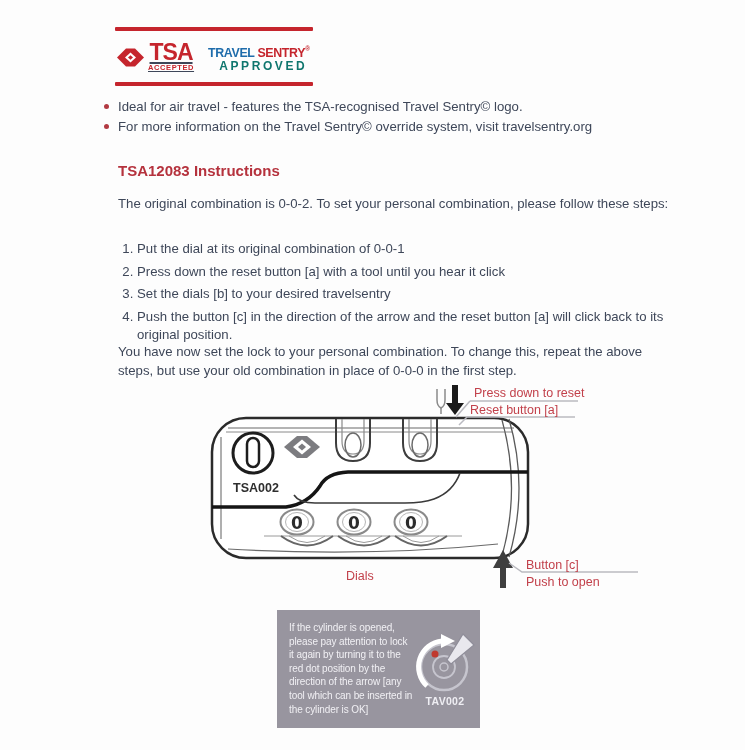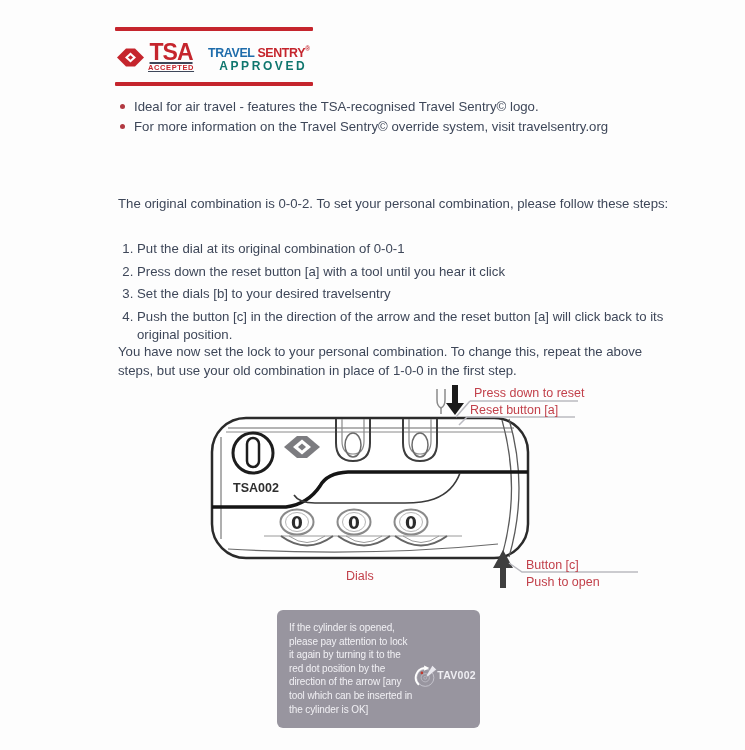--- a/index.html
+++ b/index.html
@@ -16,37 +16,37 @@
   .tsa-word{font-size:23px;font-weight:bold;color:#c5252d;letter-spacing:-1px;line-height:21px;}
   .tsa-sub{font-size:7.5px;font-weight:bold;color:#c5252d;letter-spacing:0.6px;}
   .logo-divider{width:2px;height:40px;background:#c5252d;margin:0 6px 0 2px;}
   .sentry-col{display:flex;flex-direction:column;justify-content:center;}
   .sentry-line1{font-size:13.5px;font-weight:bold;letter-spacing:-0.4px;transform:scaleX(0.92);transform-origin:left;white-space:nowrap;line-height:15px;}
   .sentry-travel{color:#1e6cab;}
   .sentry-word{color:#c5252d;}
   .sentry-reg{color:#c5252d;font-size:7px;vertical-align:super;}
   .sentry-line2{font-size:12px;font-weight:bold;color:#0f766e;letter-spacing:2.6px;line-height:14px;text-align:center;}
   
-  .bullets{position:absolute;left:118px;top:97px;width:556px;margin:0;padding:0;list-style:none;}
+  .bullets{position:absolute;left:102px;top:97px;width:556px;margin:0;padding:0;list-style:none;}
   .bullets li{position:relative;padding-left:16px;font-size:13.2px;line-height:19px;margin-bottom:1px;}
   .bullets li::before{content:"";position:absolute;left:2px;top:7px;width:5px;height:5px;border-radius:50%;background:#b23a42;}
   .heading{position:absolute;left:118px;top:162px;margin:0;font-size:15px;font-weight:bold;color:#b5323d;}
   .intro{position:absolute;left:118px;top:194px;width:558px;margin:0;font-size:13.2px;line-height:19px;}
   .steps{position:absolute;left:118px;top:240px;width:552px;margin:0;padding:0 0 0 19px;}
   .steps li{font-size:13.2px;line-height:18.5px;margin-bottom:4px;}
   .outro{position:absolute;left:118px;top:342px;width:558px;margin:0;font-size:13.2px;line-height:19px;}
   
   .diagram{position:absolute;left:0;top:383px;}
   .anno{font-size:12.5px;fill:#c2414b;font-family:"Liberation Sans",sans-serif;}
   .dial-digit{font-size:17px;font-weight:bold;fill:#2c2c2c;font-family:"DejaVu Sans",sans-serif;}
   .model-label{font-size:12.5px;font-weight:bold;fill:#2e2e2e;font-family:"Liberation Sans",sans-serif;}
   
-  .notice{position:absolute;left:277px;top:610px;width:203px;height:118px;background:#98959f;border-radius:6px;display:flex;box-sizing:border-box;padding:11px 4px 6px 12px;}
+  .notice{position:absolute;left:277px;top:610px;width:203px;height:118px;background:#98959f;border-radius:0;display:flex;box-sizing:border-box;padding:11px 4px 6px 12px;}
   .notice-text{width:126px;font-size:10px;line-height:13.6px;color:#f1f0f4;letter-spacing:-0.1px;}
-  .notice-icon-col{width:62px;display:flex;flex-direction:row;align-items:center;justify-content:flex-start;margin-top:10px;}
+  .notice-icon-col{width:62px;display:flex;flex-direction:column;align-items:center;justify-content:flex-start;margin-top:10px;}
   .notice-model{font-size:10.5px;font-weight:bold;color:#efeef3;margin-top:-4px;letter-spacing:0.3px;}
 </style>
 </head>
 <body>
 
 <div class="page">
 
   <div class="logo-block">
     <div class="logo-bar"></div>
     <div class="logo-row">
@@ -69,28 +69,29 @@
       </div>
     </div>
     <div class="logo-bar"></div>
   </div>
 
   <ul class="bullets">
     <li>Ideal for air travel - features the TSA-recognised Travel Sentry© logo.</li>
     <li>For more information on the Travel Sentry© override system, visit travelsentry.org</li>
   </ul>
 
+  <h2 class="heading">TSA12083 Instructions</h2>
   <p class="intro">The original combination is 0-0-2. To set your personal combination, please follow these steps:</p>
   <ol class="steps">
     <li>Put the dial at its original combination of 0-0-1</li>
     <li>Press down the reset button [a] with a tool until you hear it click</li>
     <li>Set the dials [b] to your desired travelsentry</li>
     <li>Push the button [c] in the direction of the arrow and the reset button [a] will click back to its original position.</li>
   </ol>
-  <p class="outro">You have now set the lock to your personal combination. To change this, repeat the above steps, but use your old combination in place of 1-0-0 in the first step.</p>
+  <p class="outro">You have now set the lock to your personal combination. To change this, repeat the above steps, but use your old combination in place of 0-0-0 in the first step.</p>
 
   <svg class="diagram" width="745" height="215" viewBox="0 0 745 215">
 
     <rect x="212" y="35" width="316" height="140" rx="34" fill="#ffffff" stroke="#2b2b2b" stroke-width="2.5"></rect>
 
     <path d="M 228,45 H 514" stroke="#6a6a6a" stroke-width="1.2" fill="none"></path>
     <path d="M 226,49 H 512" stroke="#8a8a8a" stroke-width="1" fill="none"></path>
     <path d="M 221,54 V 156" stroke="#7a7a7a" stroke-width="1.2" fill="none"></path>
     <path d="M 502,37 Q 521,105 502,173" stroke="#5a5a5a" stroke-width="1.3" fill="none"></path>
     <path d="M 509,36 Q 529,105 509,174" stroke="#5a5a5a" stroke-width="1.3" fill="none"></path>

